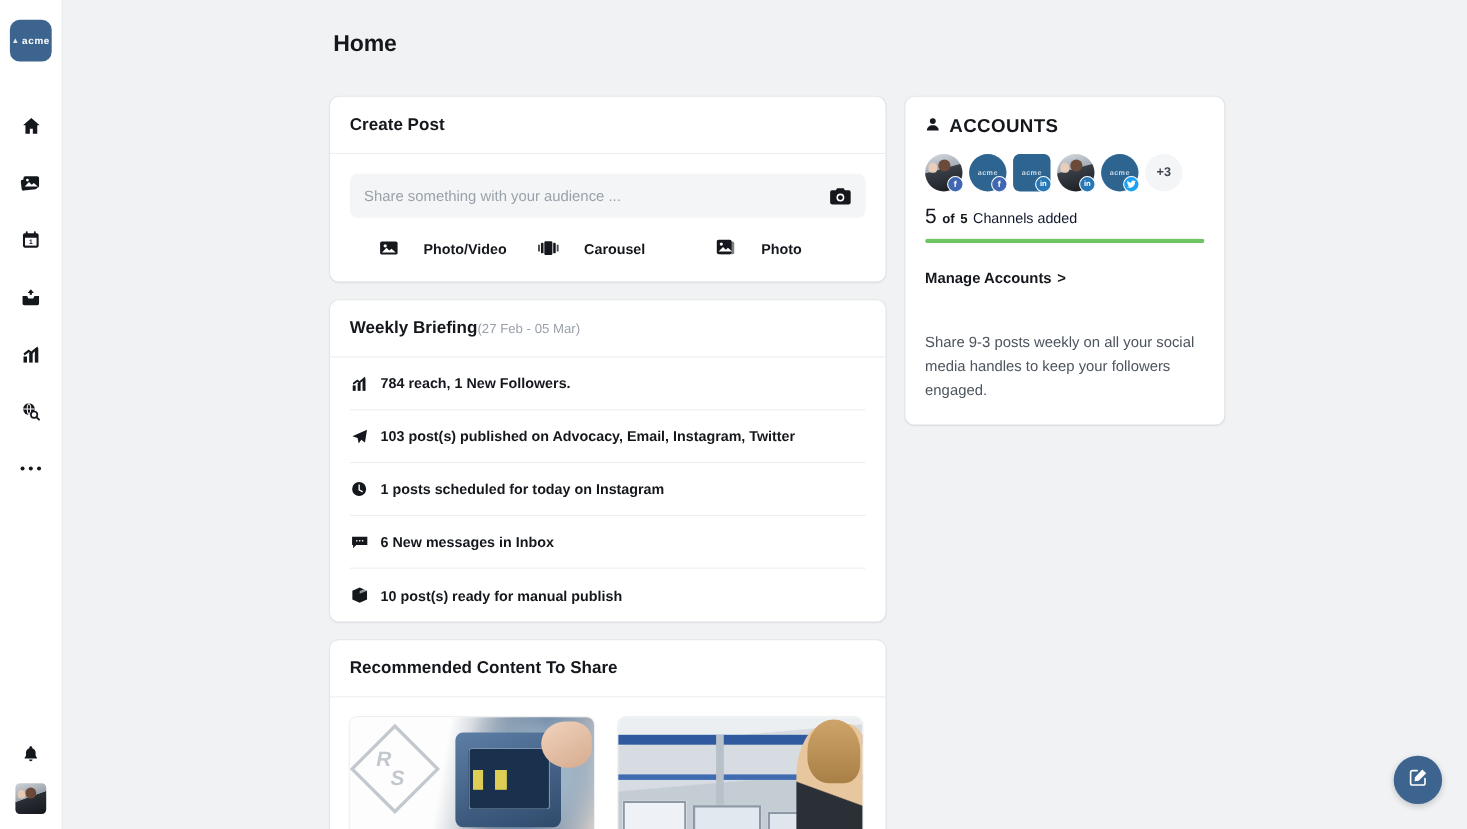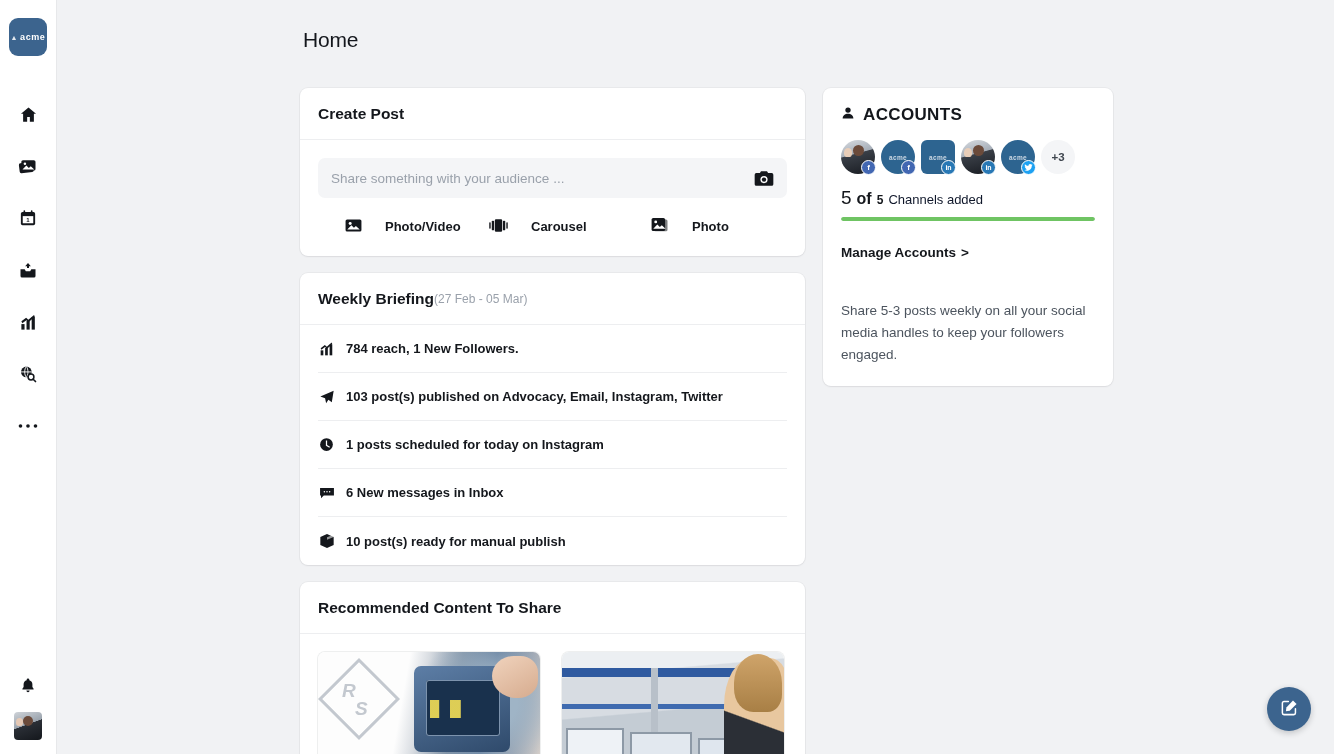--- a/index.html
+++ b/index.html
@@ -56,21 +56,21 @@
   }
 
   
   .main {
     flex: 1; height: 754px;
     overflow: hidden; position: relative;
     padding: 0;
   }
   .page-title {
     position: absolute; left: 246px; top: 28px;
-    font-size: 21px; font-weight: 400; color: #14171c; letter-spacing: -.2px;
+    font-size: 21px; font-weight: 700; color: #14171c; letter-spacing: -.2px;
   }
   .content {
     position: absolute; left: 243px; top: 88px;
     display: flex; gap: 18px; align-items: flex-start;
   }
   .col-left { width: 505px; display: flex; flex-direction: column; gap: 17px; }
   .col-right { width: 290px; display: flex; flex-direction: column; gap: 17px; }
 
   .card {
     background: #ffffff;
@@ -160,21 +160,21 @@
   .badge.li { background: #2878b5; font-size: 7px; }
   .badge.tw { background: #1da1f2; }
   .av-more {
     width: 34px; height: 34px; border-radius: 50%;
     background: #f4f5f7; display: flex; align-items: center; justify-content: center;
     font-size: 11.5px; font-weight: 700; color: #3f464f;
     flex: 0 0 34px;
   }
   .channels-line { margin-top: 13px; display: flex; align-items: baseline; gap: 5px; }
   .ch-num { font-size: 19px; font-weight: 400; color: #14171c; }
-  .ch-of { font-size: 16px; font-weight: 700; color: #14171c; }
+  .ch-of { font-size: 12px; font-weight: 700; color: #14171c; }
   .ch-total { font-size: 12px; font-weight: 700; color: #14171c; }
   .ch-label { font-size: 13px; color: #0f172a; }
   .progress-track {
     margin-top: 8px; height: 4px; border-radius: 3px; background: #e7e8ea; overflow: hidden;
   }
   .progress-fill { height: 100%; background: #6fc463; border-radius: 3px; }
   .manage-link {
     margin-top: 24px; font-size: 13.5px; font-weight: 700; color: #14171c; cursor: pointer;
     display: flex; align-items: center; gap: 5px;
   }
@@ -585,21 +585,21 @@
             <div class="progress-track">
               <div class="progress-fill" id="progress-fill" style="width: 100%; background: rgb(111, 196, 99);"></div>
             </div>
 
             <div class="manage-link">
               <span>Manage Accounts</span>
               <span>&gt;</span>
             </div>
 
             <div class="tips">
-              <div class="tips-body">Share 5-3 posts weekly on all your social media handles to keep your followers engaged.</div>
+              <div class="tips-body">Share 9-3 posts weekly on all your social media handles to keep your followers engaged.</div>
             </div>
 
           </div>
         </section>
       </div>
 
     </div>
 
     <div class="fab">
       <span>

